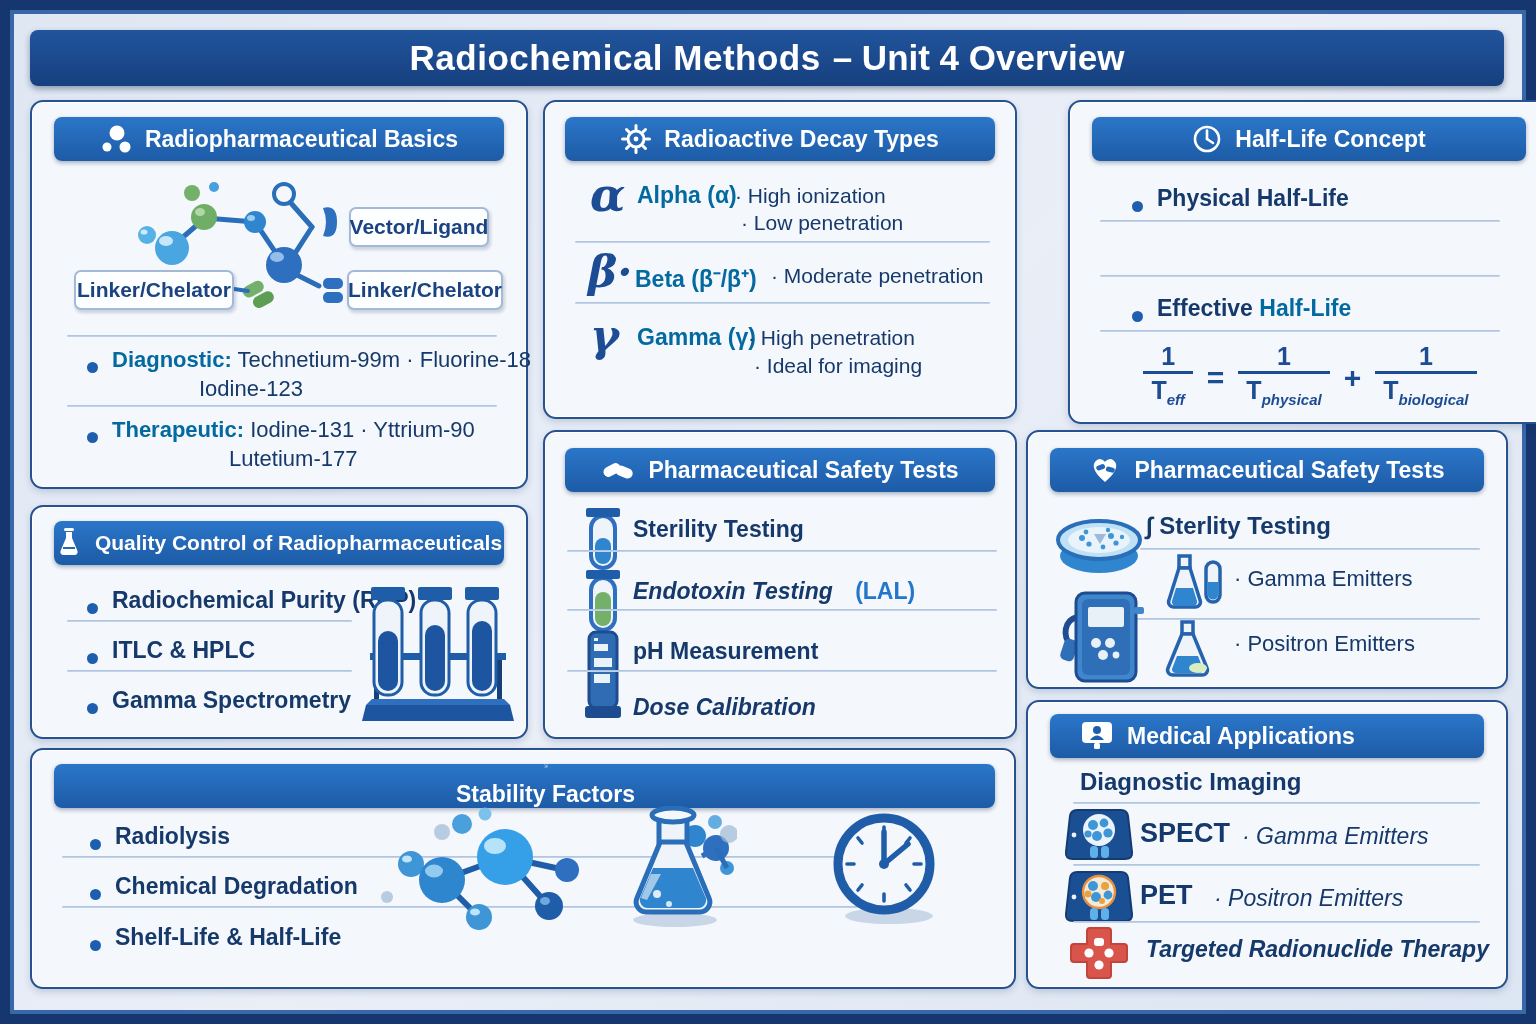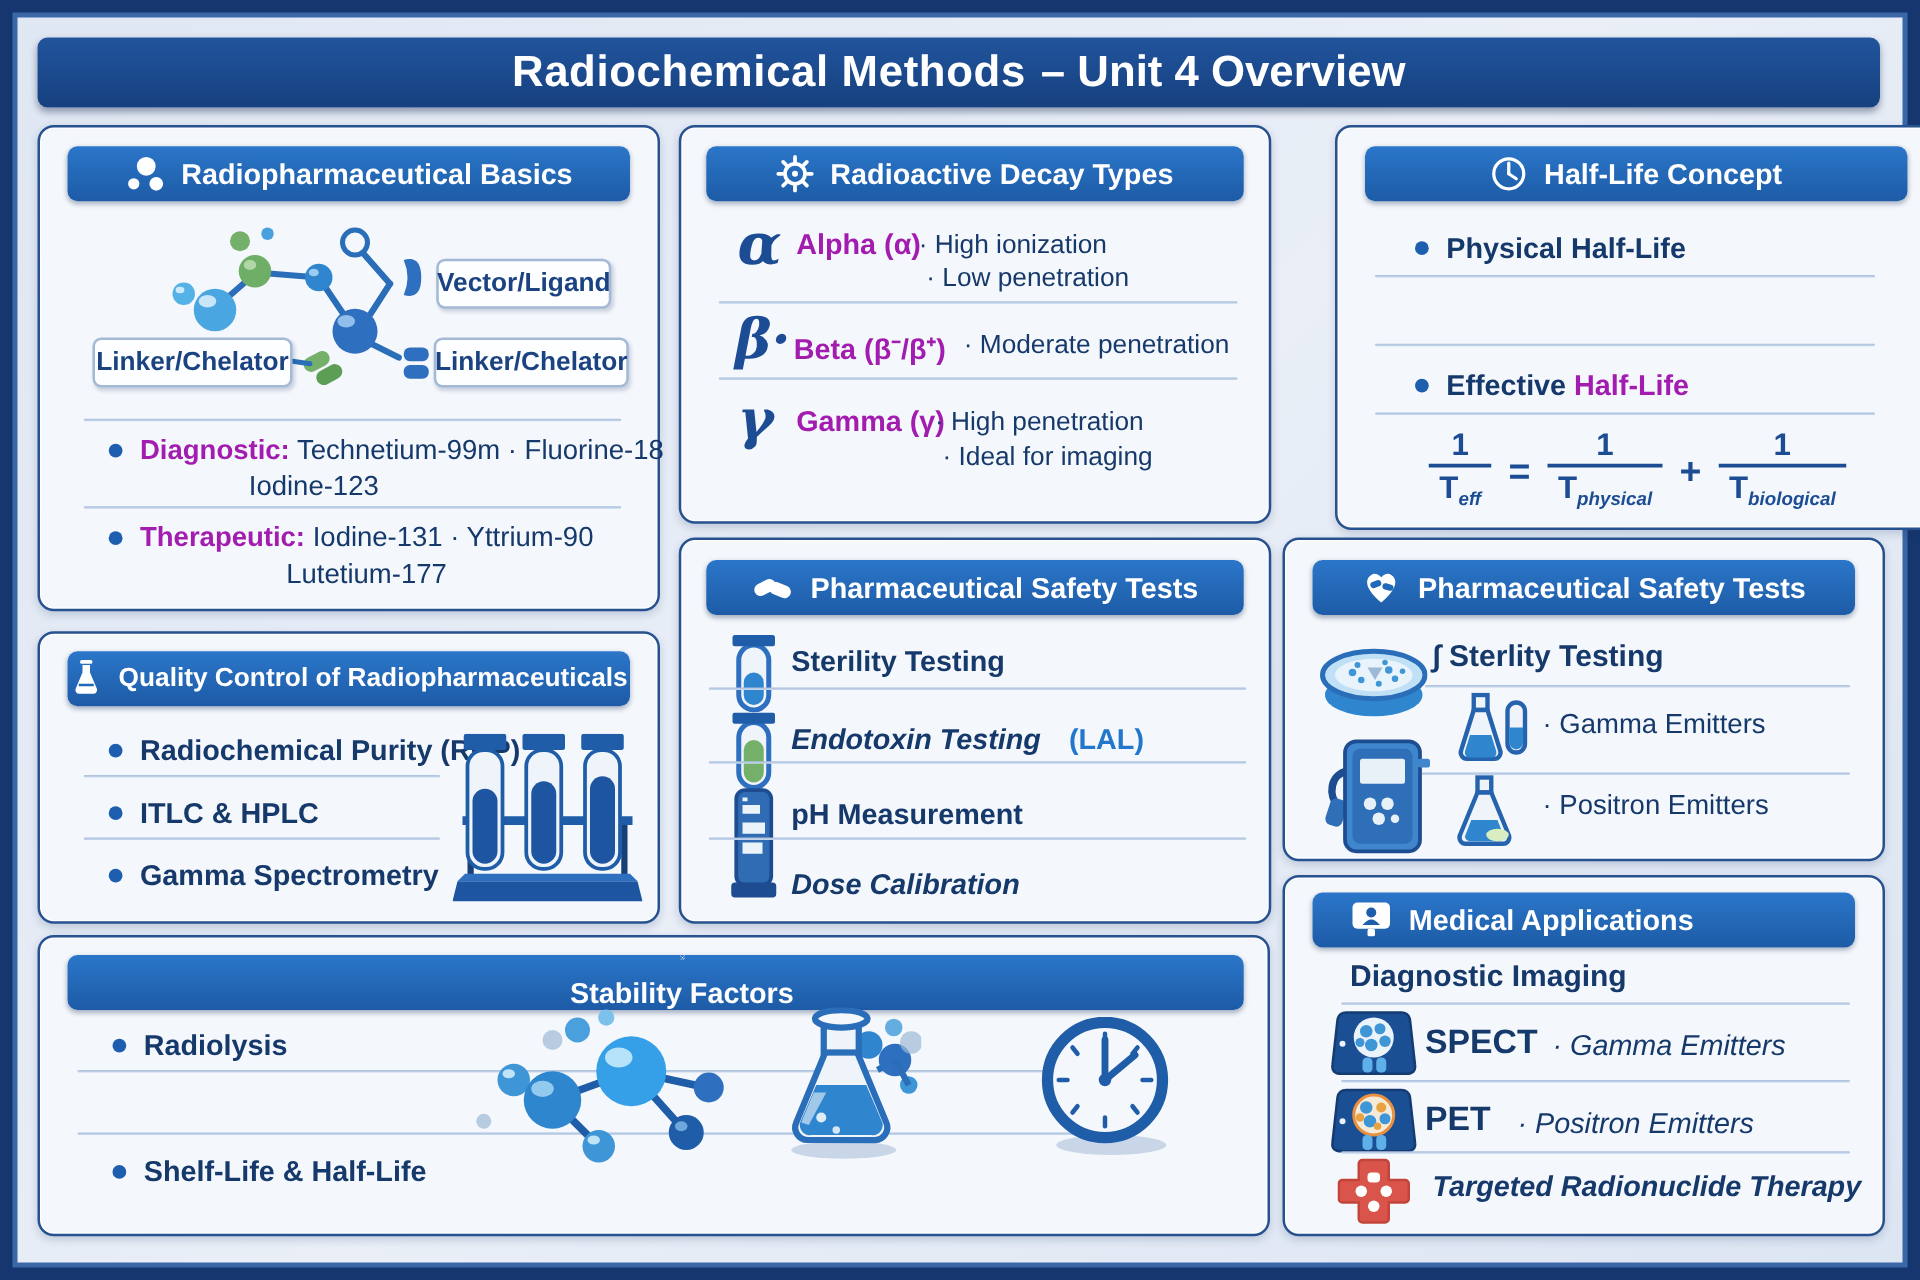--- a/index.html
+++ b/index.html
@@ -14,23 +14,23 @@
          justify-content:center;gap:13px;font-weight:bold;font-size:23px;
          background:linear-gradient(180deg,#2b76c9,#1d5ba6);
          box-shadow:0 2px 4px rgba(15,40,85,.35);white-space:nowrap;}
   .titlebar{position:absolute;left:30px;top:30px;width:1474px;height:56px;border-radius:8px;
             background:linear-gradient(180deg,#21549c,#16407f);display:flex;align-items:center;justify-content:center;
             color:#fff;font-size:35px;box-shadow:0 3px 6px rgba(10,30,70,.4);gap:12px;}
   .titlebar .main{font-weight:800;letter-spacing:.5px;}
   .titlebar .rest{font-weight:600;}
   .divider{position:absolute;height:2px;background:linear-gradient(180deg,#aac0dd,#c8d8ec);border-radius:1px;}
   .dot{width:11px;height:11px;border-radius:50%;background:#1d5fae;flex:0 0 auto;margin-top:8px;}
-  .b-row{position:absolute;display:flex;gap:14px;align-items:flex-start;white-space:nowrap;}
+  .b-row{position:absolute;display:flex;gap:14px;align-items:flex-end;white-space:nowrap;}
   .t-dark{color:#16396b;}
-  .t-blue{color:#a21caf;}
+  .t-blue{color:#0369a1;}
   .bold{font-weight:bold;}
   .it{font-style:italic;}
   .fs22{font-size:22px;} .fs23{font-size:23px;} .fs24{font-size:24px;} .fs21{font-size:21px;} .fs27{font-size:27px;}
   .callout{position:absolute;background:#fdfeff;border:2px solid #a3b9d6;border-radius:7px;color:#1b4382;
            font-weight:bold;font-size:21px;display:flex;align-items:center;justify-content:center;
            box-shadow:1.5px 2.5px 3px rgba(40,70,120,.2);white-space:nowrap;}
   .gsym{position:absolute;font-family:"DejaVu Serif",serif;font-style:italic;font-weight:bold;color:#1c4c94;line-height:1;}
   .frac{display:flex;flex-direction:column;align-items:center;color:#1c4c94;font-weight:bold;}
   .frac .num{font-size:25px;padding:0 6px;}
   .frac .den{border-top:3px solid #1c4c94;font-size:25px;padding:2px 8px 0 8px;}
@@ -376,20 +376,24 @@
       <span>Stability Factors</span>
     </div>
 
     <div class="divider" style="left:30px;top:106px;width:830px;"></div>
     <div class="divider" style="left:30px;top:156px;width:830px;"></div>
 
     <div class="b-row fs23" style="left:58px;top:73px;">
       <span class="dot"></span>
       <span class="t-dark bold">Radiolysis</span>
     </div>
+    <div class="b-row fs23" style="left:58px;top:123px;">
+      <span class="dot"></span>
+      <span class="t-dark bold">Chemical Degradation</span>
+    </div>
     <div class="b-row fs23" style="left:58px;top:174px;">
       <span class="dot"></span>
       <span class="t-dark bold">Shelf-Life &amp; Half-Life</span>
     </div>
 
     <svg class="abs" style="left:335px;top:52px;" width="215" height="135" viewBox="0 0 215 135">
       <g stroke="#1f5da8" stroke-width="6" stroke-linecap="round">
         <line x1="75" y1="78" x2="138" y2="55"></line>
           <line x1="138" y1="55" x2="198" y2="68"></line>
         <line x1="138" y1="55" x2="180" y2="102"></line>

